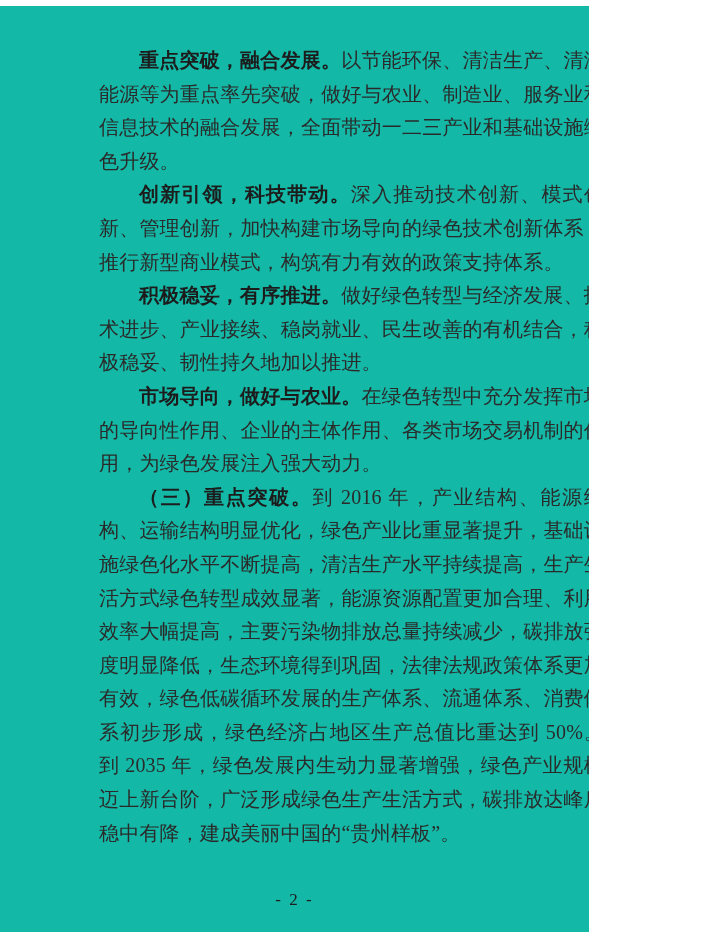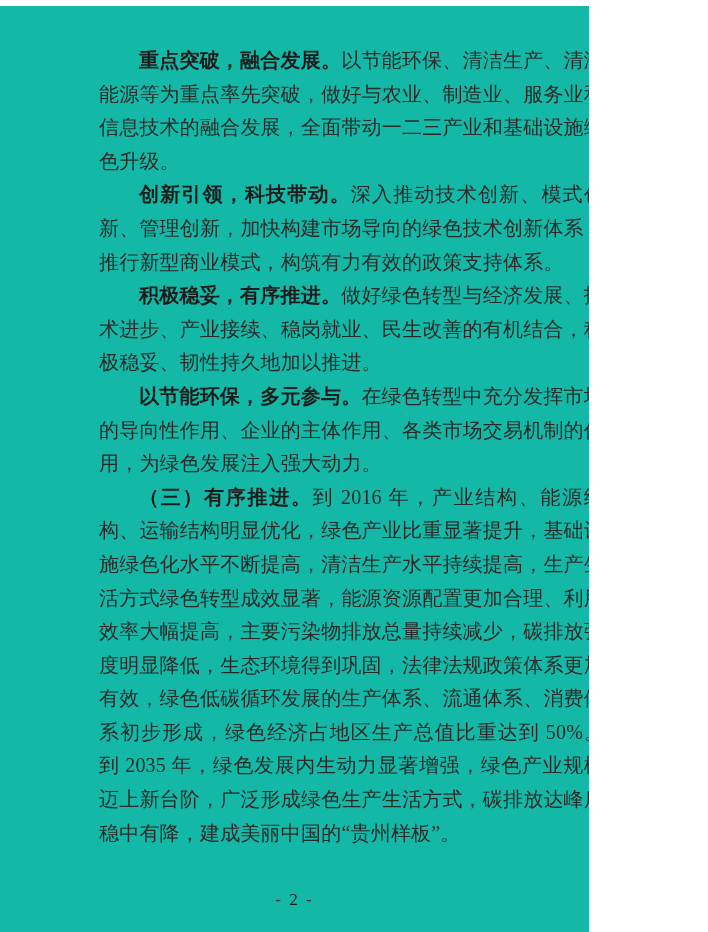--- a/index.html
+++ b/index.html
@@ -61,20 +61,20 @@
 
 <div class="page">
   <div class="content">
 
     <p class="para"><span class="lead">重点突破，融合发展。</span><span class="body-text">以节能环保、清洁生产、清洁能源等为重点率先突破，做好与农业、制造业、服务业和信息技术的融合发展，全面带动一二三产业和基础设施绿色升级。</span></p>
 
     <p class="para"><span class="lead">创新引领，科技带动。</span><span class="body-text">深入推动技术创新、模式创新、管理创新，加快构建市场导向的绿色技术创新体系，推行新型商业模式，构筑有力有效的政策支持体系。</span></p>
 
     <p class="para"><span class="lead">积极稳妥，有序推进。</span><span class="body-text">做好绿色转型与经济发展、技术进步、产业接续、稳岗就业、民生改善的有机结合，积极稳妥、韧性持久地加以推进。</span></p>
 
-    <p class="para"><span class="lead">以节能环保，多元参与。</span><span class="body-text">在绿色转型中充分发挥市场的导向性作用、企业的主体作用、各类市场交易机制的作用，为绿色发展注入强大动力。</span></p>
+    <p class="para"><span class="lead">市场导向，做好与农业。</span><span class="body-text">在绿色转型中充分发挥市场的导向性作用、企业的主体作用、各类市场交易机制的作用，为绿色发展注入强大动力。</span></p>
 
-    <p class="para"><span class="lead-objective">（三）有序推进。</span><span class="body-text">到 2016 年，产业结构、能源结构、运输结构明显优化，绿色产业比重显著提升，基础设施绿色化水平不断提高，清洁生产水平持续提高，生产生活方式绿色转型成效显著，能源资源配置更加合理、利用效率大幅提高，主要污染物排放总量持续减少，碳排放强度明显降低，生态环境得到巩固，法律法规政策体系更加有效，绿色低碳循环发展的生产体系、流通体系、消费体系初步形成，绿色经济占地区生产总值比重达到 50%。到 2035 年，绿色发展内生动力显著增强，绿色产业规模迈上新台阶，广泛形成绿色生产生活方式，碳排放达峰后稳中有降，建成美丽中国的“贵州样板”。</span></p>
+    <p class="para"><span class="lead-objective">（三）重点突破。</span><span class="body-text">到 2016 年，产业结构、能源结构、运输结构明显优化，绿色产业比重显著提升，基础设施绿色化水平不断提高，清洁生产水平持续提高，生产生活方式绿色转型成效显著，能源资源配置更加合理、利用效率大幅提高，主要污染物排放总量持续减少，碳排放强度明显降低，生态环境得到巩固，法律法规政策体系更加有效，绿色低碳循环发展的生产体系、流通体系、消费体系初步形成，绿色经济占地区生产总值比重达到 50%。到 2035 年，绿色发展内生动力显著增强，绿色产业规模迈上新台阶，广泛形成绿色生产生活方式，碳排放达峰后稳中有降，建成美丽中国的“贵州样板”。</span></p>
 
   </div>
 
   <div class="page-number">- 2 -</div>
 </div>
 
 </body></html>

